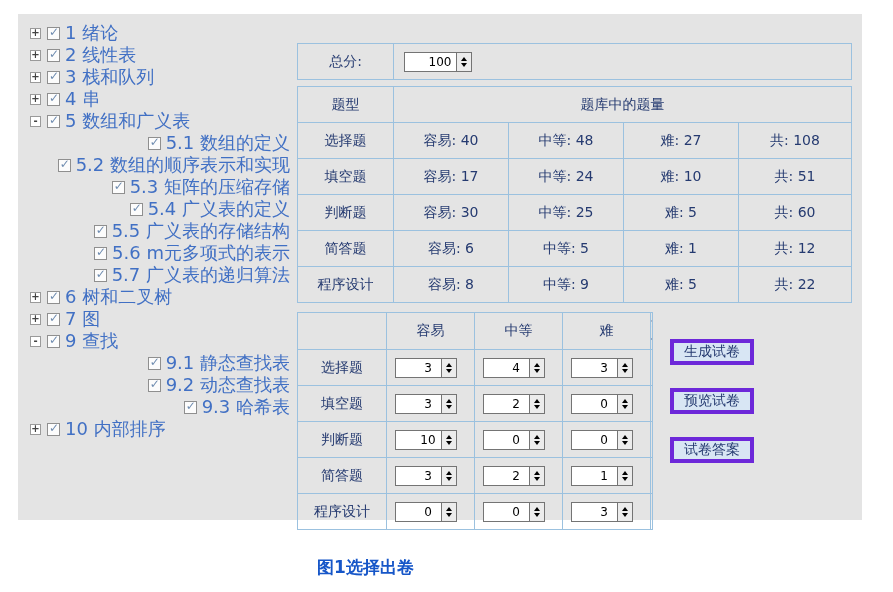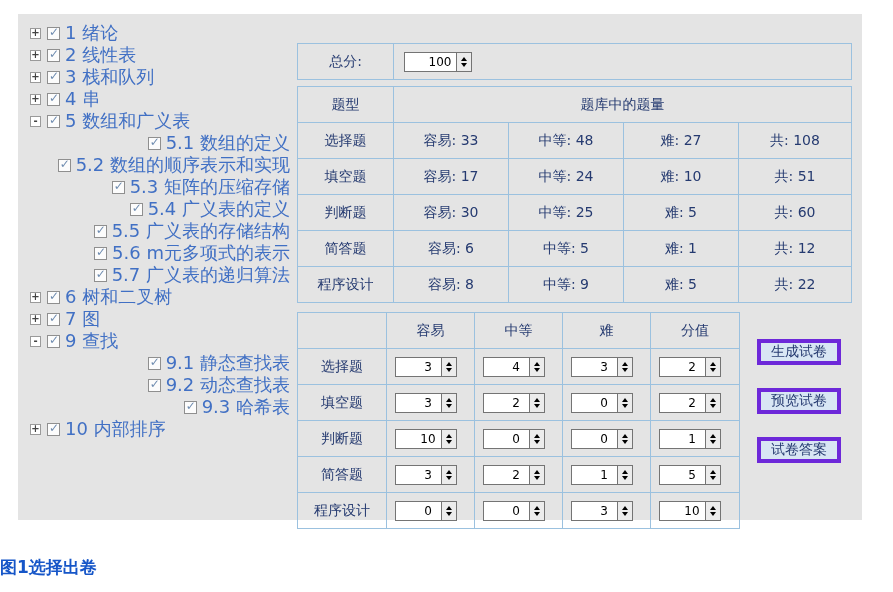--- a/index.html
+++ b/index.html
@@ -28,21 +28,21 @@
   table { border-collapse:collapse; table-layout:fixed; }
   td { border:1px solid #9bc1df; color:#253a70; font-size:14px;
     text-align:center; vertical-align:middle; height:36px; overflow:hidden; }
 
   .total-tbl { width:555px; margin-bottom:6px;margin-top:23px; }
   .total-tbl .cv { text-align:left; padding-left:10px; }
 
   .bank-tbl { width:555px; }
 
   .bottom { display:flex; margin-top:9px; align-items:flex-start; }
-  .sel-tbl { width:443px; }
+  .sel-tbl { width:356px; }
   .sel-tbl .spin-cell { text-align:left; padding-left:8px; }
 
   
   .spinner { display:inline-flex; width:62px; height:20px; background:#ffffff;
     border:1px solid #747474; vertical-align:middle; }
   .spinner.wide { width:68px; }
   .spin-val { flex:1; font-size:12px; color:#000; text-align:center;
     padding-left:19px; line-height:18px; }
   .spin-btns { flex:none; width:15px; border-left:1px solid #747474;
     background:#ececec; display:flex; flex-direction:column;
@@ -54,21 +54,21 @@
 
   
   .btn-col { margin-left:17px; padding-top:27px; display:flex;
     flex-direction:column; gap:23px; }
   .btn { width:84px; height:26px; background:#d8e6f4; border:4px solid #6d28d9;
     color:#253a70; font-size:14px; display:flex; align-items:center;
     justify-content:center; cursor:pointer; }
 
   
   .caption { position:absolute; left:0; top:556px; width:731px;
-    text-align:left; font-size:17px; font-weight:bold; color:#1656c8; }
+    text-align:center; font-size:17px; font-weight:bold; color:#1656c8; }
 </style>
 </head>
 <body>
 
 <div class="panel">
 
   <div class="tree">
 
     <div class="tree-row">
       <span class="expander">+</span>
@@ -188,21 +188,21 @@
           <col style="width:115px">
           <col>
         </colgroup>
       <tbody>
           <tr>
         <td>题型</td>
         <td colspan="4">题库中的题量</td>
       </tr>
       <tr>
         <td>选择题</td>
-        <td>容易: 33</td>
+        <td>容易: 40</td>
         <td>中等: 48</td>
         <td>难: 27</td>
         <td>共: 108</td>
       </tr>
       <tr>
         <td>填空题</td>
         <td>容易: 17</td>
         <td>中等: 24</td>
         <td>难: 10</td>
         <td>共: 51</td>

